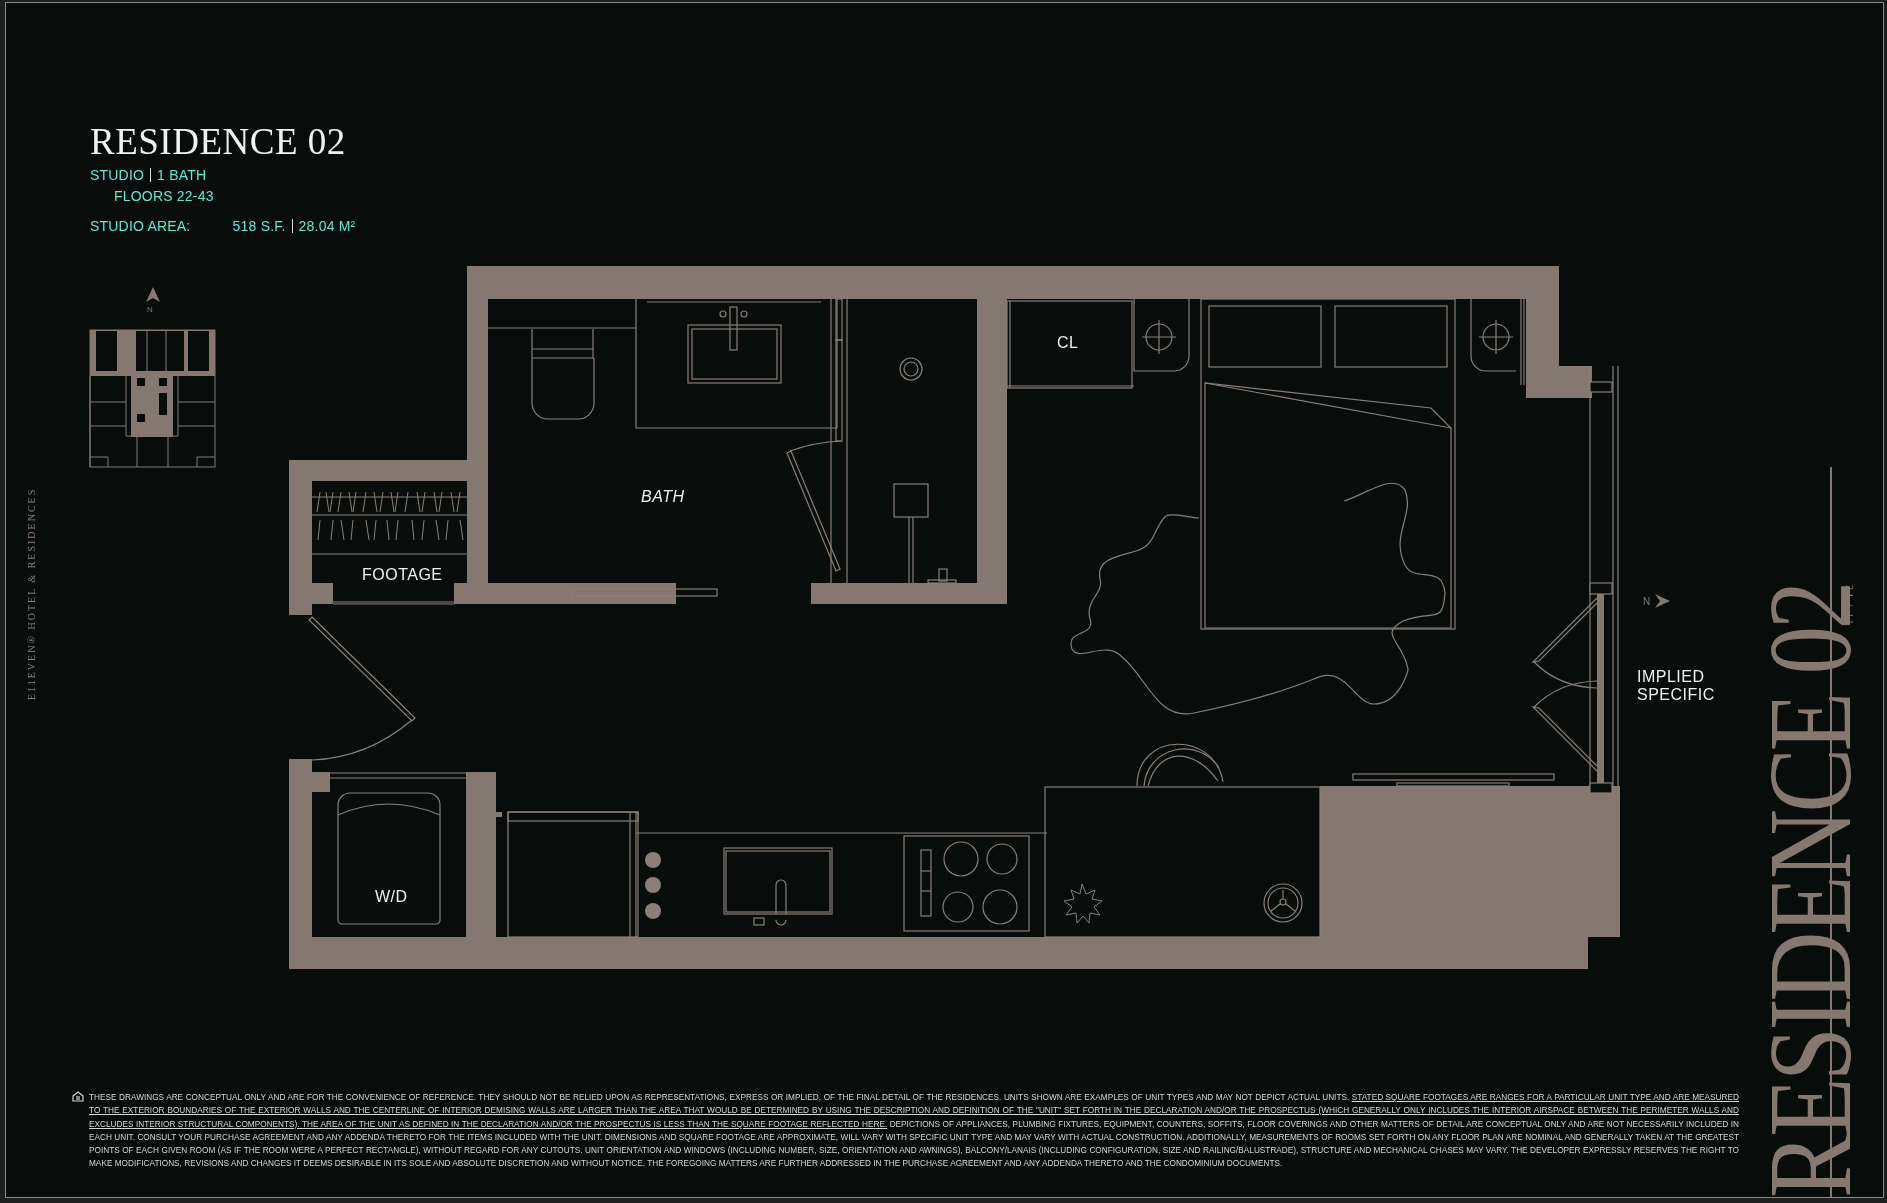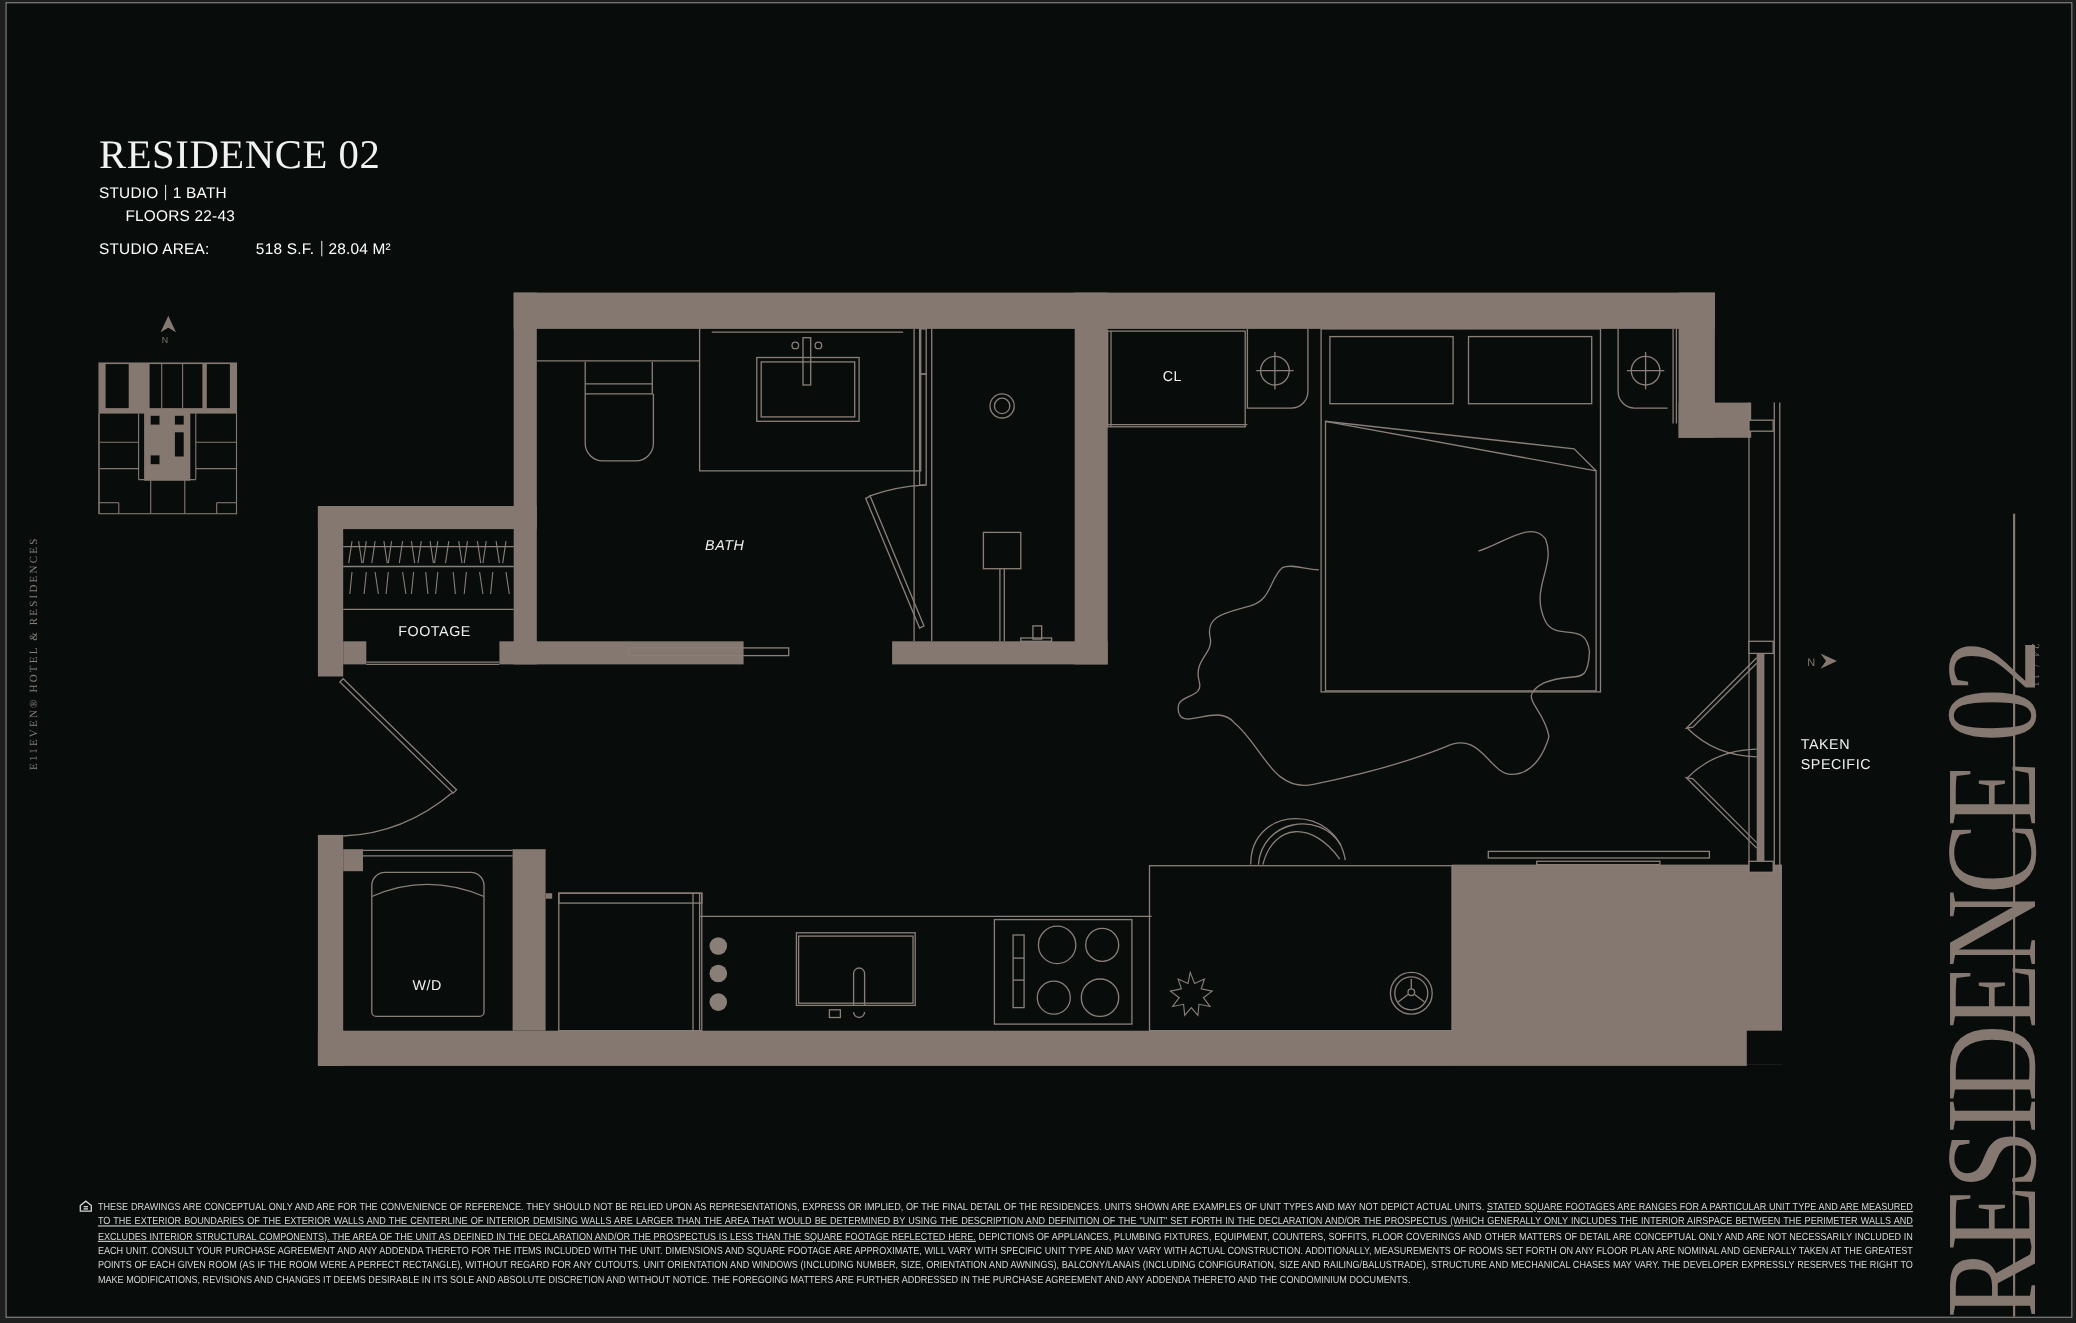--- a/index.html
+++ b/index.html
@@ -2,28 +2,28 @@
 <html><head>
 <meta charset="utf-8">
 <style>
   html, body { margin:0; padding:0; }
   body { width:1887px; height:1203px; background:#1e1e1e; position:relative; overflow:hidden;
          font-family:"Liberation Sans", sans-serif; }
   .sheet { position:absolute; left:5px; top:2px; width:1879px; height:1196px; background:#080c0b;
            border:1px solid #8a8a8a; box-sizing:border-box; }
   .title { position:absolute; left:90px; top:120px; color:#f2f2f2; font-family:"Liberation Serif", serif;
            font-size:37px; letter-spacing:0.5px; }
-  .sub { position:absolute; left:90px; color:#ffffff; font-size:14px; letter-spacing:0.2px; }
+  .sub { position:absolute; left:90px; color:#5eead4; font-size:14px; letter-spacing:0.2px; }
   .sub .sep { display:inline-block; width:1px; height:14px; background:#ddd; margin:0 6px; vertical-align:-2px; }
   .brand { position:absolute; left:26px; top:700px; transform:rotate(-90deg); transform-origin:left top;
            color:#8a7f78; font-family:"Liberation Serif", serif; font-size:10px; letter-spacing:2px; white-space:nowrap; }
   .vline { position:absolute; left:1830px; top:467px; width:2px; height:730px; background:#857870; }
   .pagenum { position:absolute; left:1855px; top:585px; transform:rotate(90deg); transform-origin:left top;
              color:#8a7f78; font-family:"Liberation Serif", serif; font-size:10px; letter-spacing:2px; white-space:nowrap; }
-  .room-label { position:absolute; color:#f0f0f0; font-size:13px; letter-spacing:0.5px; white-space:nowrap; }
+  .room-label { position:absolute; color:#f0f0f0; font-size:16px; letter-spacing:0.5px; white-space:nowrap; }
   .disclaimer { position:absolute; left:89px; top:1090px; width:1650px; color:#d6d6d6;
                 font-family:"Liberation Sans", sans-serif; font-size:9.4px; line-height:13.3px;
                 text-align:justify; transform:scaleX(0.88); transform-origin:left top; width:1875px; }
   .disclaimer u { text-decoration:underline; }
   svg.plan { position:absolute; left:0; top:0; }
 </style>
 </head>
 <body>
 
 <div class="sheet"></div>
@@ -253,21 +253,21 @@
     <line x1="76" y1="1097" x2="80" y2="1097"></line>
     <line x1="76" y1="1099" x2="80" y2="1099"></line>
   </g>
 </svg>
 
 <div class="room-label" style="left:641px; top:488px;font-style:italic;">BATH</div>
 <div class="room-label" style="left:362px; top:566px;">FOOTAGE</div>
 <div class="room-label" style="left:1057px; top:334px;">CL</div>
 <div class="room-label" style="left:375px; top:888px;">W/D</div>
 <div class="room-label" style="left:1637px; top:668px; line-height:18px;">
-  <div>TAKEN</div>
+  <div>IMPLIED</div>
   <div>SPECIFIC</div>
 </div>
 
 <div class="vline"></div>
 <div style="position:absolute; left:1752px; top:1198px; width:0; height:0;">
   <div style="position:absolute; left:0; top:0; transform:rotate(-90deg); transform-origin:left top; white-space:nowrap;
               color:#857870; font-family:'Liberation Serif', serif; font-size:118px; line-height:1; letter-spacing:-4px;
               transform:rotate(-90deg) scaleX(0.82);">RESIDENCE 02</div>
 </div>
 <div class="pagenum">24 / 11</div>

